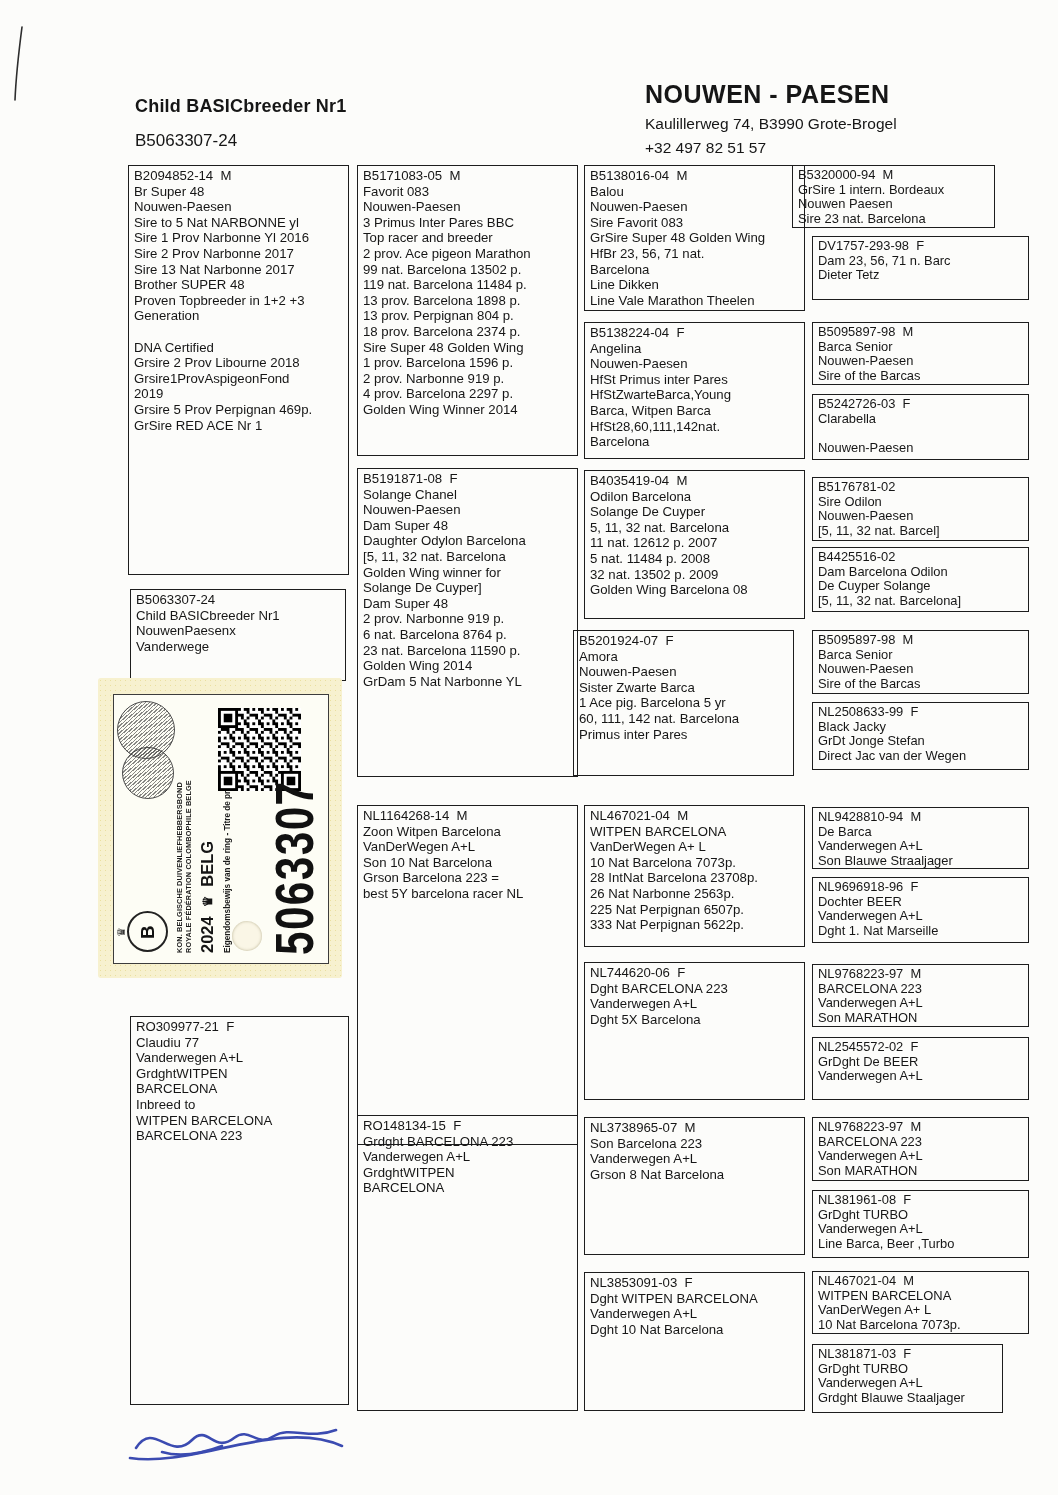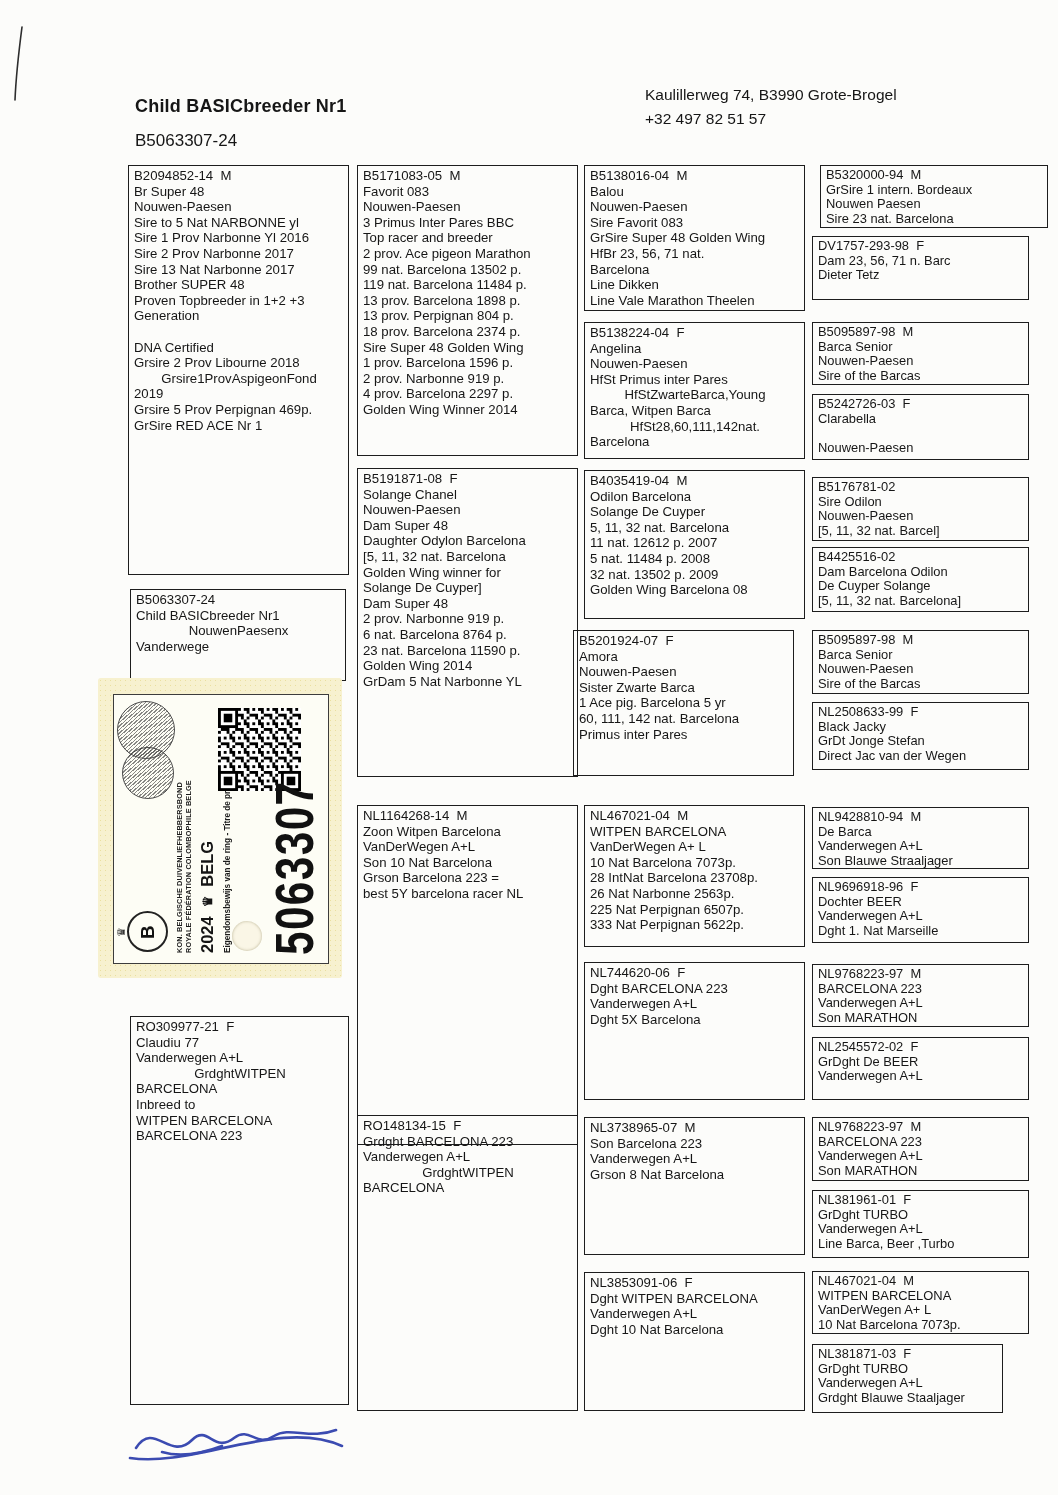--- a/index.html
+++ b/index.html
@@ -21,21 +21,21 @@
   .box{
     position:absolute;box-sizing:border-box;
     border:1.6px solid #1d1d1d;background:transparent;
     padding:2px 4px 2px 5px;overflow:hidden;
   }
   .line{
     font-size:13.2px;line-height:15.6px;min-height:15.6px;
     white-space:pre-wrap;
   }
   .box.s .line{font-size:12.9px;line-height:14.7px;min-height:14.7px;}
-  .line.justify{display:flex;justify-content:center;white-space:normal;}
+  .line.justify{display:flex;justify-content:flex-start;white-space:normal;}
 
   
   .ring-card{
     position:absolute;left:98px;top:678px;width:244px;height:300px;
     background-color:#f7f1cf;
     background-image:radial-gradient(#eadf9f 0.9px, rgba(0,0,0,0) 1px);
     background-size:5px 5px;border-radius:3px;
   }
   .ring-inner{
     position:absolute;left:15px;top:16px;width:214px;height:268px;
@@ -90,20 +90,21 @@
 
 <svg class="pen-mark" width="22" height="80">
   <path d="M14 3 C 11 26, 8 52, 7 76" stroke="#2d2d2d" stroke-width="1.6" fill="none" stroke-linecap="round"></path>
 </svg>
 
 <div class="hdr-left">
   <div class="hdr-title">Child BASICbreeder Nr1</div>
   <div class="hdr-ring">B5063307-24</div>
 </div>
 <div class="hdr-right">
+  <div class="breeder-name">NOUWEN - PAESEN</div>
   <div class="breeder-addr">Kaulillerweg 74, B3990 Grote-Brogel</div>
   <div class="breeder-phone">+32 497 82 51 57</div>
 </div>
 
 <div class="box" style="left:128px;top:165px;width:221px;height:410px">
     <div class="line">B2094852-14  M</div>
     <div class="line">Br Super 48</div>
     <div class="line">Nouwen-Paesen</div>
     <div class="line">Sire to 5 Nat NARBONNE yl</div>
     <div class="line">Sire 1 Prov Narbonne Yl 2016</div>
@@ -271,27 +272,27 @@
     <div class="line">Vanderwegen A+L</div>
     <div class="line">Dght 5X Barcelona</div>
   </div>
 <div class="box" style="left:584px;top:1117px;width:221px;height:138px">
     <div class="line">NL3738965-07  M</div>
     <div class="line">Son Barcelona 223</div>
     <div class="line">Vanderwegen A+L</div>
     <div class="line">Grson 8 Nat Barcelona</div>
   </div>
 <div class="box" style="left:584px;top:1272px;width:221px;height:139px">
-    <div class="line">NL3853091-06  F</div>
+    <div class="line">NL3853091-03  F</div>
     <div class="line">Dght WITPEN BARCELONA</div>
     <div class="line">Vanderwegen A+L</div>
     <div class="line">Dght 10 Nat Barcelona</div>
   </div>
 
-<div class="box s" style="left:820px;top:165px;width:228px;height:63px">
+<div class="box s" style="left:792px;top:165px;width:203px;height:63px">
     <div class="line">B5320000-94  M</div>
     <div class="line">GrSire 1 intern. Bordeaux</div>
     <div class="line">Nouwen Paesen</div>
     <div class="line">Sire 23 nat. Barcelona</div>
   </div>
 <div class="box s" style="left:812px;top:236px;width:217px;height:64px">
     <div class="line">DV1757-293-98  F</div>
     <div class="line">Dam 23, 56, 71 n. Barc</div>
     <div class="line">Dieter Tetz</div>
   </div>
@@ -354,21 +355,21 @@
     <div class="line">GrDght De BEER</div>
     <div class="line">Vanderwegen A+L</div>
   </div>
 <div class="box s" style="left:812px;top:1117px;width:217px;height:64px">
     <div class="line">NL9768223-97  M</div>
     <div class="line">BARCELONA 223</div>
     <div class="line">Vanderwegen A+L</div>
     <div class="line">Son MARATHON</div>
   </div>
 <div class="box s" style="left:812px;top:1190px;width:217px;height:68px">
-    <div class="line">NL381961-01  F</div>
+    <div class="line">NL381961-08  F</div>
     <div class="line">GrDght TURBO</div>
     <div class="line">Vanderwegen A+L</div>
     <div class="line">Line Barca, Beer ,Turbo</div>
   </div>
 <div class="box s" style="left:812px;top:1271px;width:217px;height:63px">
     <div class="line">NL467021-04  M</div>
     <div class="line">WITPEN BARCELONA</div>
     <div class="line">VanDerWegen A+ L</div>
     <div class="line">10 Nat Barcelona 7073p.</div>
   </div>

